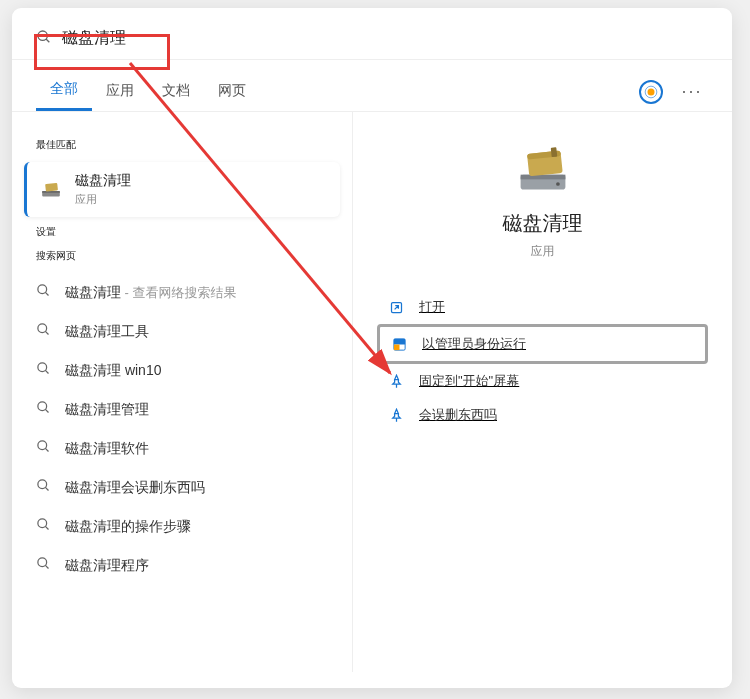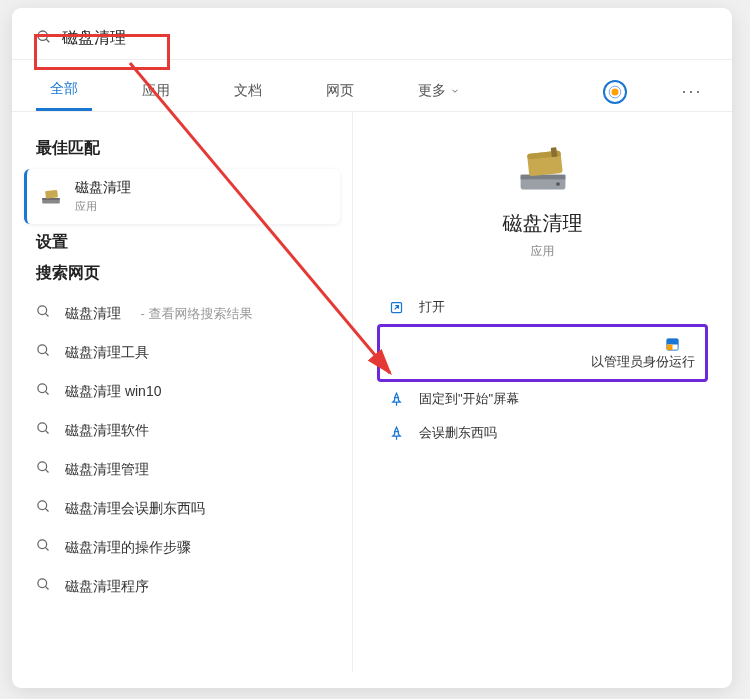--- a/index.html
+++ b/index.html
@@ -2,51 +2,51 @@
 <html><head>
 <meta charset="utf-8">
 <style>
 * { margin: 0; padding: 0; box-sizing: border-box; font-family: "Microsoft YaHei", "Segoe UI", sans-serif; }
 body { background: #f0f0f0; width: 750px; height: 699px; position: relative; }
 .window { position: absolute; left: 12px; top: 8px; width: 720px; height: 680px; background: #fff; border-radius: 9px; box-shadow: 0 4px 20px rgba(0,0,0,0.1); overflow: hidden; }
 .search-bar { padding: 20px 24px 10px; display: flex; align-items: center; border-bottom: 1px solid #eee; }
 .search-icon { color: #666; margin-right: 10px; }
 .search-text { font-size: 16px; color: #222; }
 .search-highlight { position: absolute; left: 22px; top: 26px; width: 136px; height: 36px; border: 3px solid #e53935; pointer-events: none; }
-.tabs { display: flex; align-items: center; padding: 12px 24px 0; border-bottom: 1px solid #eee; gap: 36px; }
+.tabs { display: flex; align-items: center; padding: 12px 24px 0; border-bottom: 1px solid #eee; }
 .tab { padding: 8px 14px 10px; font-size: 14px; color: #555; cursor: pointer; }
 .tab.active { color: #1976d2; border-bottom: 3px solid #1976d2; font-weight: 500; }
 .tab-more { color: #555; }
 .tab-spacer { flex: 1; }
 .badge { width: 24px; height: 24px; border-radius: 50%; border: 2px solid #1976d2; display: flex; align-items: center; justify-content: center; margin-right: 12px; font-size: 12px; }
 .more-icon { color: #666; font-size: 18px; letter-spacing: 1px; cursor: pointer; padding: 0 6px; }
 .content { display: flex; height: calc(100% - 120px); }
 .left-panel { width: 340px; padding: 18px 12px; overflow-y: auto; }
-.section-header { font-size: 16px; font-weight: 700; color: #222; margin: 8px 12px 10px; }
+.section-header { font-size: 10px; font-weight: 400; color: #222; margin: 8px 12px 10px; }
 .result-item { display: flex; align-items: center; padding: 10px 12px; border-radius: 6px; cursor: pointer; }
 .result-item.selected { background: #fff; box-shadow: 0 1px 4px rgba(0,0,0,0.08); border-left: 3px solid #1976d2; }
 .result-icon { width: 24px; height: 24px; margin-right: 12px; display: flex; align-items: center; justify-content: center; }
 .result-text { display: flex; flex-direction: column; }
 .result-title { font-size: 14px; color: #222; font-weight: 500; }
 .result-sub { font-size: 11px; color: #888; margin-top: 2px; }
 .web-item { display: flex; align-items: center; padding: 10px 12px; cursor: pointer; }
 .web-icon { color: #666; margin-right: 14px; }
 .web-text { font-size: 14px; color: #333; }
 .web-text b { font-weight: 400; }
-.web-hint { color: #999; font-size: 13px; margin-left: 16px; }
+.web-hint { color: #999; font-size: 13px; }
 .right-panel { flex: 1; padding: 24px; border-left: 1px solid #eee; }
 .preview-icon { display: flex; justify-content: center; margin-top: 10px; margin-bottom: 16px; }
 .disk-svg { width: 56px; height: 48px; }
 .preview-title { text-align: center; font-size: 20px; color: #222; margin-bottom: 6px; }
 .preview-sub { text-align: center; font-size: 12px; color: #888; margin-bottom: 30px; }
 .action-list { }
-.action-item { display: flex; align-items: flex-end; padding: 8px 10px; cursor: pointer; border-radius: 4px; }
+.action-item { display: flex; align-items: flex-start; padding: 8px 10px; cursor: pointer; border-radius: 4px; text-decoration: underline; }
 .action-icon { width: 18px; height: 18px; margin-right: 14px; display: flex; align-items: center; justify-content: center; color: #1976d2; }
 .action-text { font-size: 13px; color: #333; }
-.action-highlight { border: 3px solid #6d28d9; flex-direction: column; }
+.action-highlight { border: 3px solid #a3a3a3; }
 .arrow-svg { position: absolute; left: 120px; top: 55px; pointer-events: none; z-index: 10; }
 </style>
 </head>
 <body>
 
 <div class="window">
 
   <div class="search-bar">
     <span class="search-icon">
       <svg width="16" height="16" viewBox="0 0 24 24" fill="none" stroke="currentColor" stroke-width="2">
@@ -56,23 +56,20 @@
     </span>
     <span class="search-text">磁盘清理</span>
   </div>
   <div class="search-highlight"></div>
 
   <div class="tabs">
     <div class="tab active">全部</div>
     <div class="tab">应用</div>
     <div class="tab">文档</div>
     <div class="tab">网页</div>
-    <div class="tab tab-more"><span>更多</span> <svg width="10" height="10" viewBox="0 0 24 24" fill="none" stroke="currentColor" stroke-width="2" style="vertical-align:middle">
-          <polyline points="6 9 12 15 18 9"></polyline>
-        </svg></div>
     <div class="tab-spacer"></div>
     <div class="badge">
       <svg width="14" height="14" viewBox="0 0 24 24">
           <circle cx="12" cy="12" r="6" fill="#ffa000"></circle>
           <circle cx="12" cy="12" r="10" fill="none" stroke="#1976d2" stroke-width="1"></circle>
         </svg>
     </div>
     <div class="more-icon">···</div>
   </div>
 
@@ -117,28 +114,28 @@
                 <circle cx="10" cy="10" r="7"></circle>
                 <line x1="20" y1="20" x2="15" y2="15"></line>
               </svg></span>
             <span class="web-text">磁盘清理 <b>win10</b><span class="web-hint"></span></span>
           </div>
           <div class="web-item">
             <span class="web-icon"><svg width="15" height="15" viewBox="0 0 24 24" fill="none" stroke="currentColor" stroke-width="2">
                 <circle cx="10" cy="10" r="7"></circle>
                 <line x1="20" y1="20" x2="15" y2="15"></line>
               </svg></span>
+            <span class="web-text">磁盘清理<b>管理</b><span class="web-hint"></span></span>
+          </div>
+          <div class="web-item">
+            <span class="web-icon"><svg width="15" height="15" viewBox="0 0 24 24" fill="none" stroke="currentColor" stroke-width="2">
+                <circle cx="10" cy="10" r="7"></circle>
+                <line x1="20" y1="20" x2="15" y2="15"></line>
+              </svg></span>
             <span class="web-text">磁盘清理<b>软件</b><span class="web-hint"></span></span>
-          </div>
-          <div class="web-item">
-            <span class="web-icon"><svg width="15" height="15" viewBox="0 0 24 24" fill="none" stroke="currentColor" stroke-width="2">
-                <circle cx="10" cy="10" r="7"></circle>
-                <line x1="20" y1="20" x2="15" y2="15"></line>
-              </svg></span>
-            <span class="web-text">磁盘清理<b>管理</b><span class="web-hint"></span></span>
           </div>
           <div class="web-item">
             <span class="web-icon"><svg width="15" height="15" viewBox="0 0 24 24" fill="none" stroke="currentColor" stroke-width="2">
                 <circle cx="10" cy="10" r="7"></circle>
                 <line x1="20" y1="20" x2="15" y2="15"></line>
               </svg></span>
             <span class="web-text">磁盘清理<b>会误删东西吗</b><span class="web-hint"></span></span>
           </div>
           <div class="web-item">
             <span class="web-icon"><svg width="15" height="15" viewBox="0 0 24 24" fill="none" stroke="currentColor" stroke-width="2">

